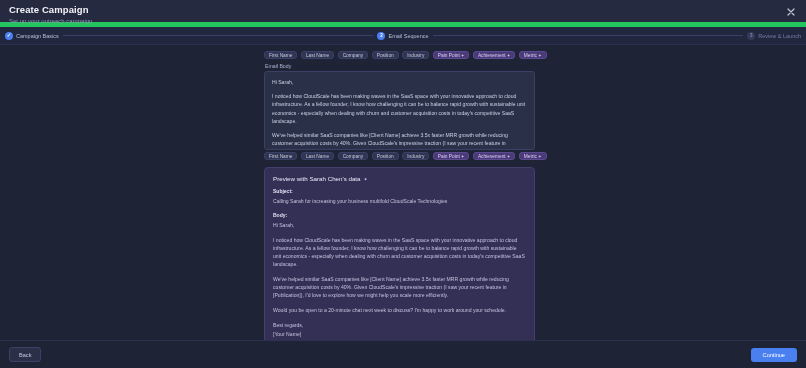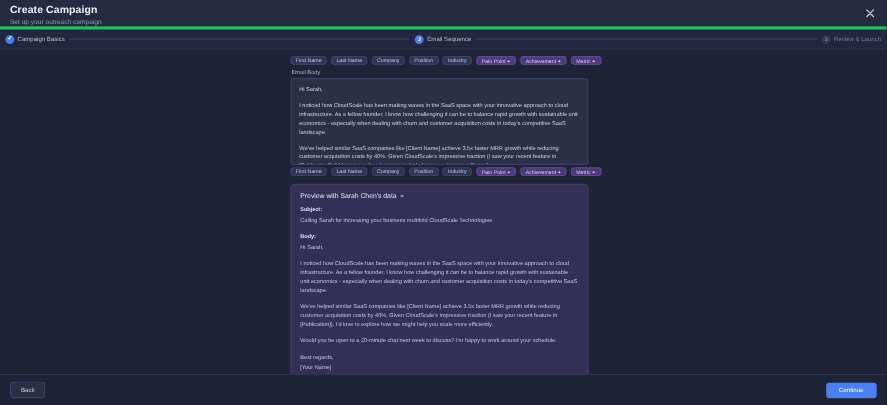--- a/index.html
+++ b/index.html
@@ -9,21 +9,21 @@
     font-family: "Liberation Sans", sans-serif;
     overflow: hidden;
     color: #e6e8f0;
   }
   .app { position: relative; width: 806px; height: 368px; }
 
   
   .header {
     position: absolute; top: 0; left: 0; right: 0; height: 27px;
     background: #252a40;
-    border-bottom: 3px solid #22c55e;
+    border-bottom: 5px solid #22c55e;
     padding: 4px 10px 0 9px;
   }
   .header-title {
     font-size: 9.5px; font-weight: bold; color: #f2f3f8;
     letter-spacing: .1px; line-height: 11px;
   }
   .header-sub {
     font-size: 6px; color: #8f96b3; margin-top: 1.5px; line-height: 8px;
   }
   .close-btn {

